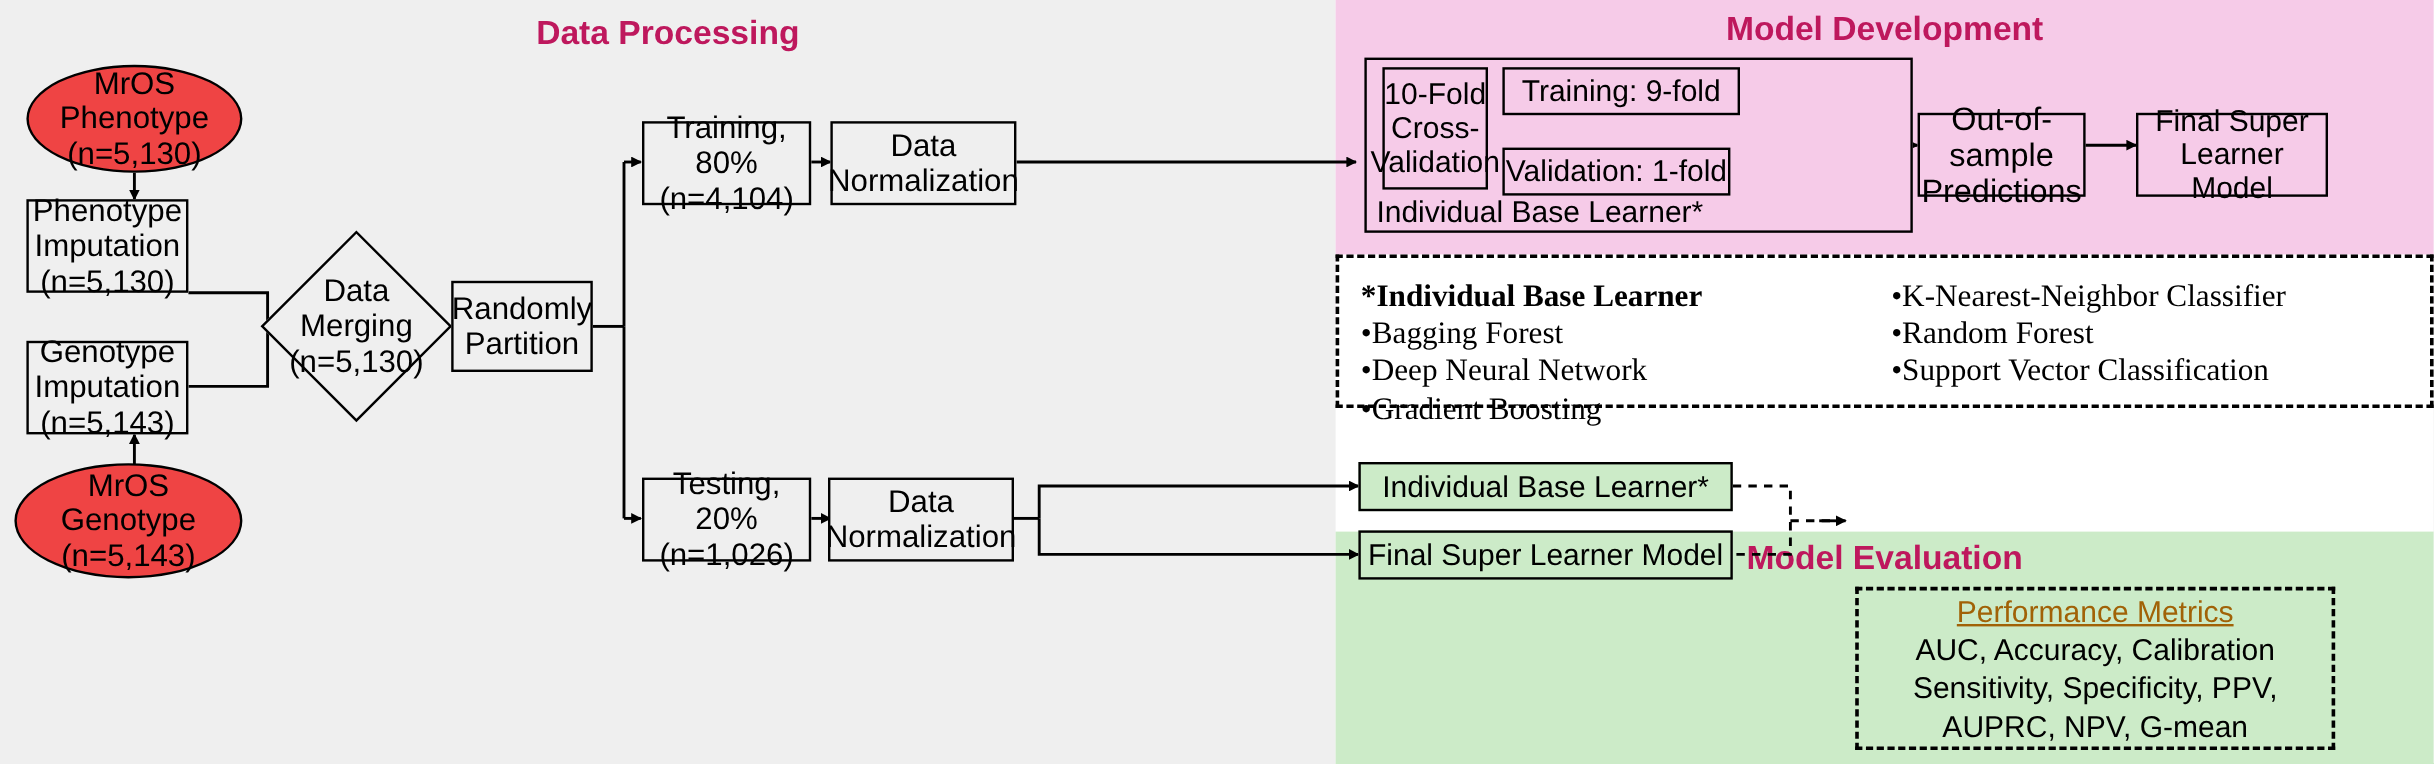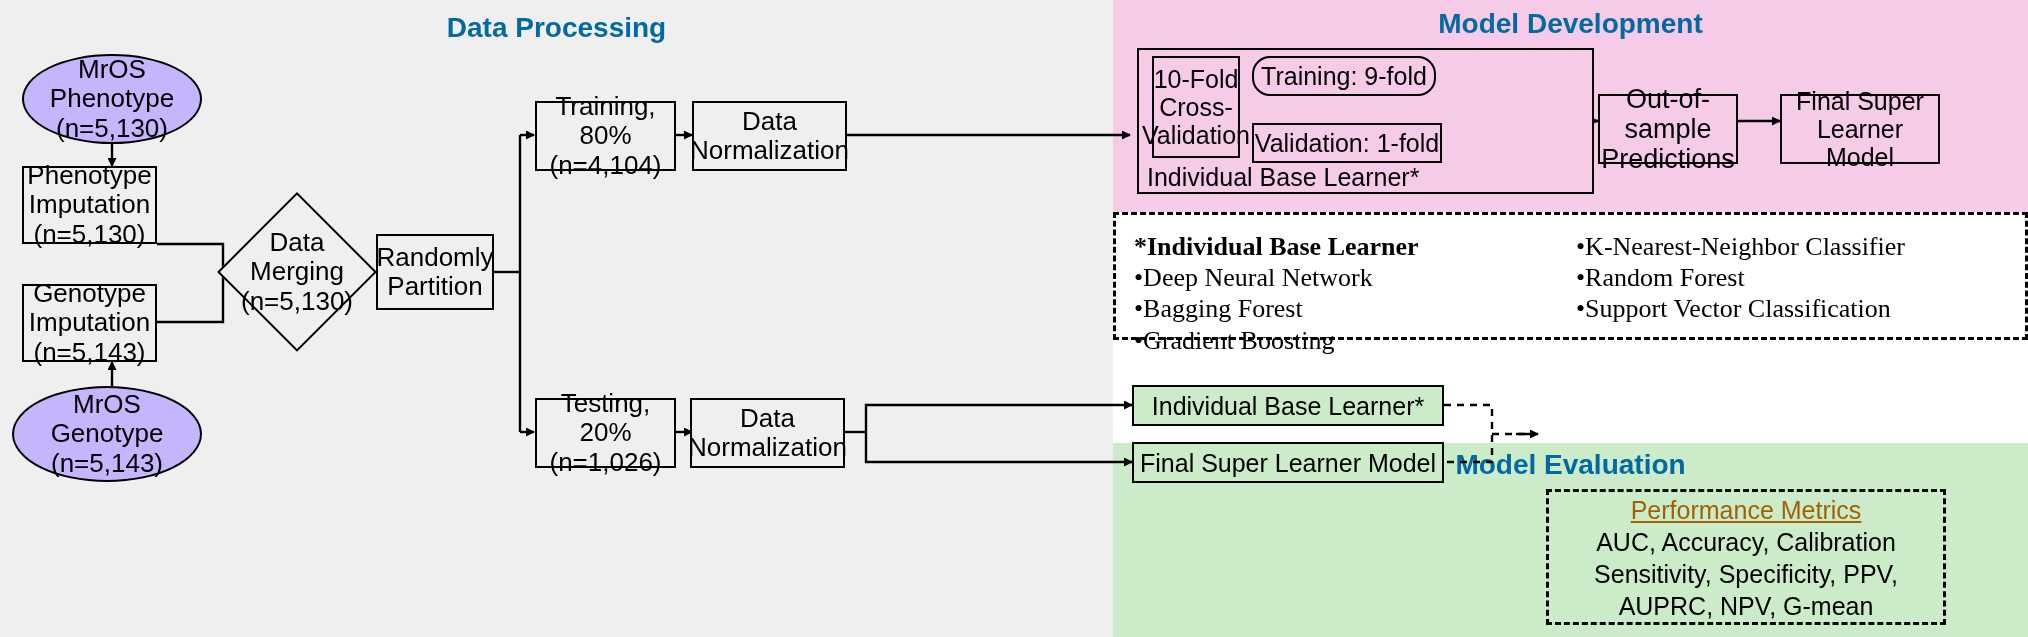--- a/index.html
+++ b/index.html
@@ -12,21 +12,21 @@
   #root{position:relative;width:2028px;height:637px;}
 
   
   .panel{position:absolute;box-sizing:border-box;}
   #data-processing-panel{left:0;top:0;width:1113px;height:637px;background:#efefef;}
   #model-dev-panel{left:1113px;top:0;width:915px;height:268px;background:#f6cbe8;}
   #model-eval-panel{left:1113px;top:443px;width:915px;height:194px;background:#ccebc8;}
 
   .panel-title{
     position:absolute;width:100%;text-align:center;
-    font-weight:bold;font-size:28px;color:#0369a1;
+    font-weight:bold;font-size:28px;color:#be185d;
     font-family:"Liberation Sans", sans-serif;
   }
   #data-processing-title{top:12px;}
   #model-dev-title{top:8px;}
   #model-eval-title{top:6px;}
 
   
   .node{
     position:absolute;box-sizing:border-box;
     border:2px solid #000;
@@ -36,21 +36,21 @@
     font-family:"Liberation Sans", sans-serif;
     white-space:pre-line;
   }
   .rect{background:#efefef;}
   .rect-pink{background:#f6cbe8;}
   .rect-green{background:#ccebc8;}
 
   .ellipse{
     position:absolute;box-sizing:border-box;
     border:2px solid #000;border-radius:50%;
-    background:#c4b5fd;
+    background:#ef4444;
     display:flex;align-items:center;justify-content:center;
     text-align:center;line-height:1.12;font-size:26px;color:#000;
     font-family:"Liberation Sans", sans-serif;white-space:pre-line;
   }
 
   .diamond-wrap{position:absolute;}
   .diamond-shape{
     position:absolute;left:50%;top:50%;
     width:70.7%;height:70.7%;
     transform:translate(-50%,-50%) rotate(45deg);
@@ -205,35 +205,35 @@
   <div class="node rect" style="left:690px;top:398px;width:155px;height:70px;">Data
 Normalization</div>
 
   <div class="group-box" id="base-learner-group"></div>
   <div id="base-learner-group-label">Individual Base Learner*</div>
 
   <div class="node rect-pink" style="left:1152px;top:56px;width:88px;height:102px;font-size:25px;">10-Fold
 Cross-
 Validation</div>
 
-  <div class="node rect-pink" style="left:1252px;top:56px;width:184px;height:40px;font-size:25px;border-radius:18px;">Training: 9-fold</div>
+  <div class="node rect-pink" style="left:1252px;top:56px;width:198px;height:40px;font-size:25px;">Training: 9-fold</div>
 
   <div class="node rect-pink" style="left:1252px;top:123px;width:190px;height:40px;font-size:25px;">Validation: 1-fold</div>
 
   <div class="node rect-pink" style="left:1598px;top:94px;width:140px;height:70px;font-size:27px;">Out-of-sample
 Predictions</div>
 
   <div class="node rect-pink" style="left:1780px;top:94px;width:160px;height:70px;font-size:25px;">Final Super
 Learner Model</div>
 
   <div class="dashed-box" id="learners-legend">
     <div class="legend-col" id="legend-col-left">
       <div class="legend-head">*Individual Base Learner</div>
+      <div class="legend-item">•Bagging Forest</div>
       <div class="legend-item">•Deep Neural Network</div>
-      <div class="legend-item">•Bagging Forest</div>
       <div class="legend-item">•Gradient Boosting</div>
     </div>
     <div class="legend-col" id="legend-col-right">
       <div class="legend-item">•K-Nearest-Neighbor Classifier</div>
       <div class="legend-item">•Random Forest</div>
       <div class="legend-item">•Support Vector Classification</div>
     </div>
   </div>
 
   <div class="node rect-green" style="left:1132px;top:385px;width:312px;height:41px;font-size:25px;">Individual Base Learner*</div>

